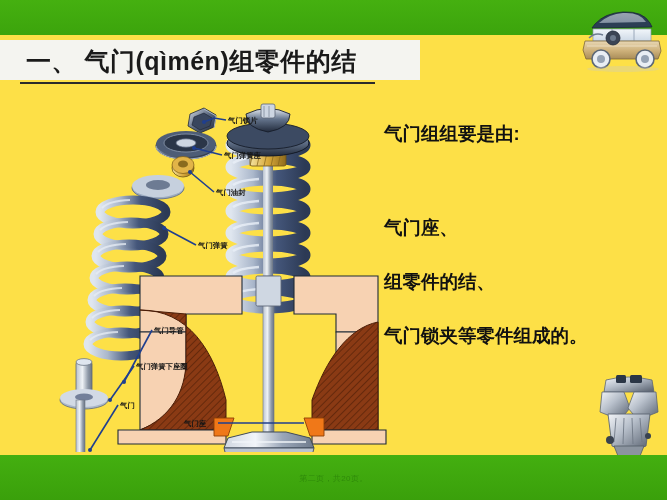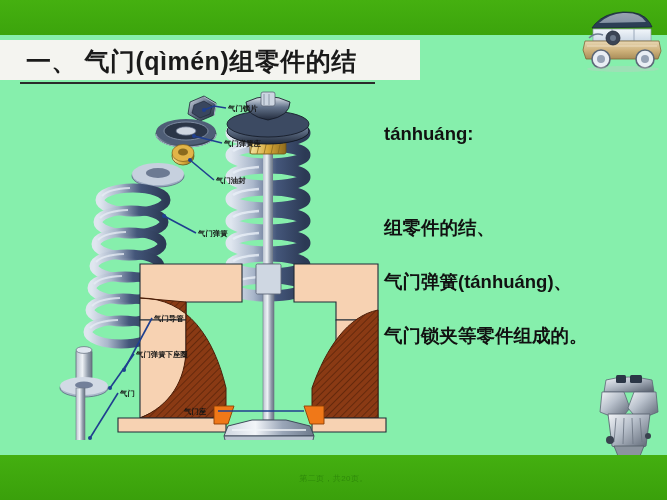--- a/index.html
+++ b/index.html
@@ -8,21 +8,21 @@
     background: #ffffff;
   }
   body {
     font-family: "Liberation Sans", sans-serif;
   }
   .slide {
     position: relative;
     width: 667px;
     height: 500px;
     overflow: hidden;
-    background: #86efac;
+    background: #fde047;
   }
 
   
   .bar-top {
     position: absolute;
     left: 0; top: 0;
     width: 667px; height: 35px;
     background: #3faa0e;
   }
   .bar-top-inner {
@@ -88,21 +88,21 @@
     width: 667px;
     text-align: center;
     font-size: 8px;
     color: #2f8a0a;
     letter-spacing: 0.4px;
   }
 
   
   .figure {
     position: absolute;
-    left: 18px; top: 88px;
+    left: 18px; top: 100px;
     width: 370px; height: 352px;
   }
   .figure svg { display: block; }
 
   
   .lbl {
     font-family: "Liberation Sans", sans-serif;
     font-size: 7.4px;
     fill: #151515;
     font-weight: 600;
@@ -128,24 +128,24 @@
 
   <div class="bar-top">
     <div class="bar-top-inner"></div>
   </div>
 
   <div class="title-band"></div>
   <div class="title-text">一、  气门(qìmén)组零件的结</div>
   <div class="title-rule"></div>
 
   <div class="body-text">
-    <div>tánhuáng:</div>
+    <div>气门组组要是由:</div>
     <span class="blank"></span>
+    <div>气门座、</div>
     <div>组零件的结、</div>
-    <div>气门弹簧(tánhuáng)、</div>
     <div>气门锁夹等零件组成的。</div>
   </div>
 
   <div class="figure">
     <svg width="370" height="352" viewBox="0 0 370 352" xmlns="http://www.w3.org/2000/svg">
       <defs>
         <linearGradient id="gMetal" x1="0" y1="0" x2="1" y2="0">
           <stop offset="0%" stop-color="#cfd6e0"></stop>
           <stop offset="35%" stop-color="#f2f5f9"></stop>
           <stop offset="65%" stop-color="#9aa6b8"></stop>

